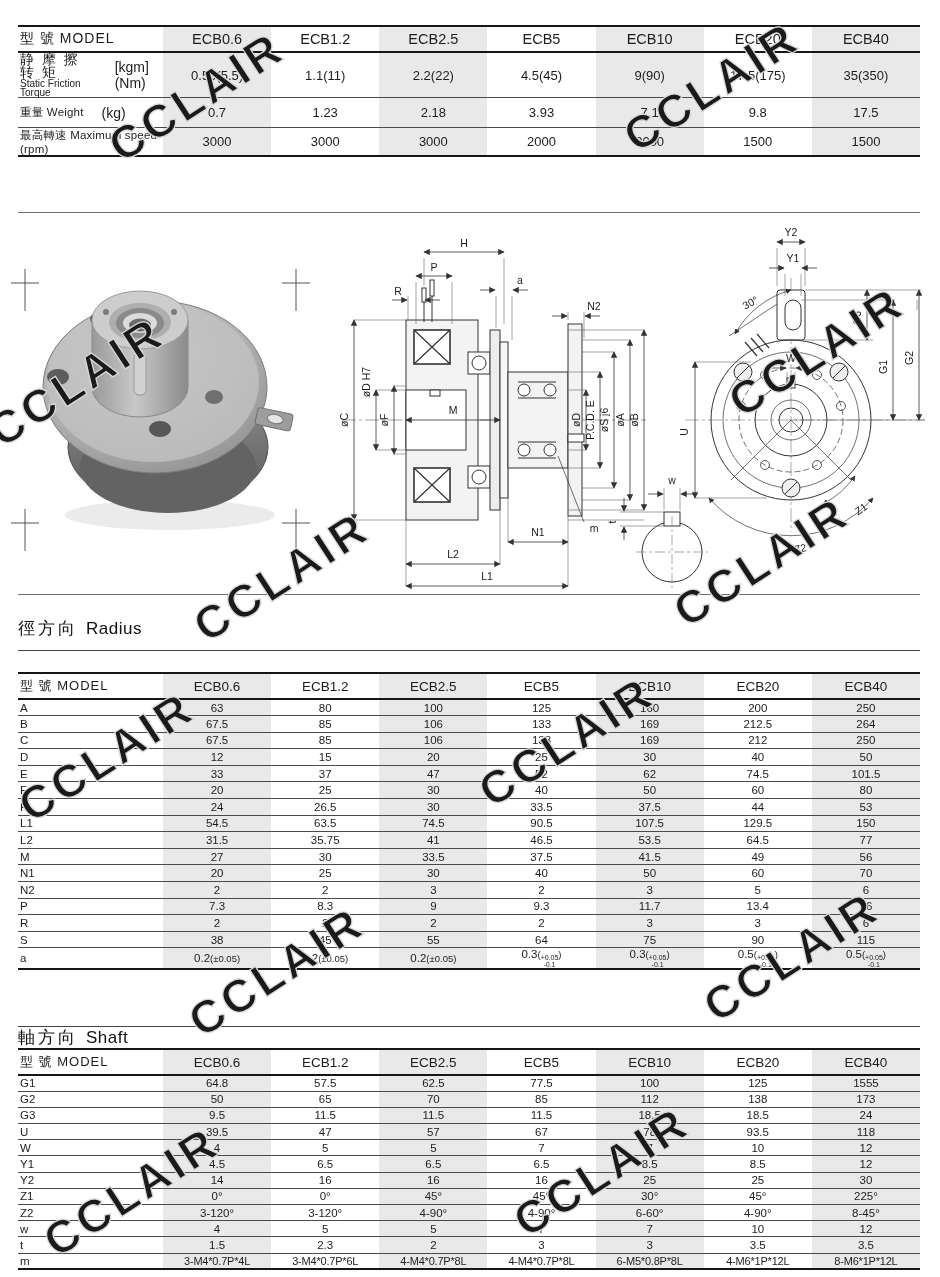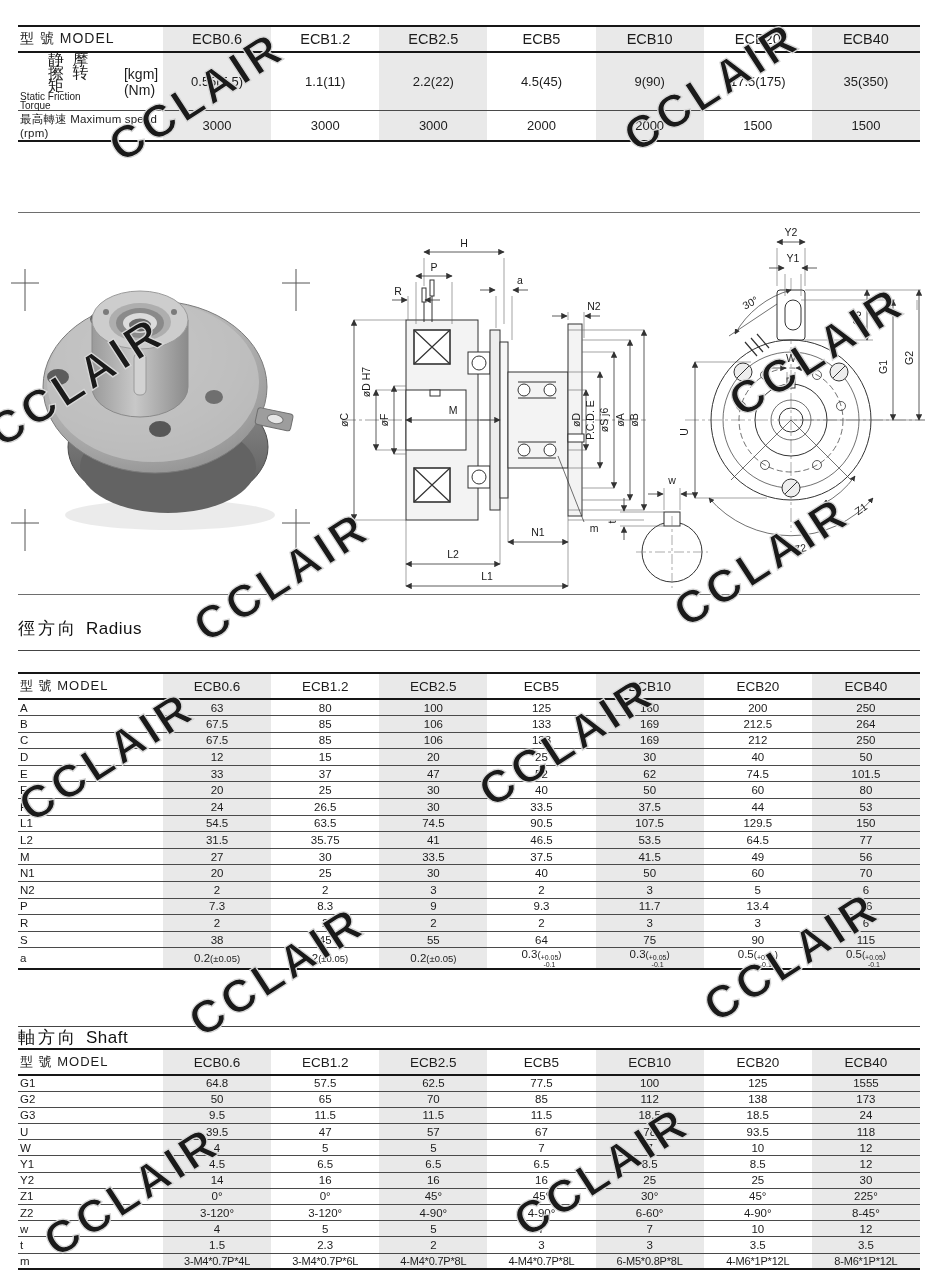--- a/index.html
+++ b/index.html
@@ -14,21 +14,21 @@
   .dim-table tbody tr:last-child{border-bottom:2px solid #161616;}
   .dim-table .shade{background:#e9e9e9;}
   .dim-table .lblcol{text-align:left;padding-left:2px;}
 
   .spec thead tr{height:26px;font-size:14.5px;}
   .spec thead .lblcol{font-size:14px;letter-spacing:1px;}
   .spec tbody tr{height:22px;font-size:13px;}
   .spec tbody tr:nth-child(1),.spec tbody tr:nth-child(2){height:30px;}
   .lblflex{display:flex;align-items:center;gap:8px;}
   .lines{display:flex;flex-direction:column;justify-content:center;}
-  .lines .l0{font-size:16px;letter-spacing:2px;line-height:13px;margin-left:28px;}
+  .lines .l0{font-size:14px;letter-spacing:2px;line-height:13px;}
   .lines .l1{font-size:10px;line-height:9px;color:#222;}
   .lines .lsingle{font-size:11.5px;letter-spacing:.2px;}
   .unit{font-size:14px;margin-left:10px;}
 
   .dims thead tr{height:26px;font-size:13.5px;}
   .dims thead .lblcol{font-size:13px;letter-spacing:1px;}
   .dims tbody tr{height:16.6px;font-size:11.5px;}
   .shaft tbody tr{height:16.2px;}
   .dims .lblcol{font-size:11.5px;}
   .dims td.small{font-size:11px;letter-spacing:-.2px;}
@@ -87,20 +87,37 @@
               <span class="unit">[kgm](Nm)</span>
             </div>
           </td>
           <td class="shade">0.55(5.5)</td>
           <td>1.1(11)</td>
           <td class="shade">2.2(22)</td>
           <td>4.5(45)</td>
           <td class="shade">9(90)</td>
           <td>17.5(175)</td>
           <td class="shade">35(350)</td>
+        </tr>
+        <tr>
+          <td class="lblcol">
+            <div class="lblflex">
+              <div class="lines">
+                <div class="lsingle">重量 Weight</div>
+              </div>
+              <span class="unit">(kg)</span>
+            </div>
+          </td>
+          <td class="shade">0.7</td>
+          <td>1.23</td>
+          <td class="shade">2.18</td>
+          <td>3.93</td>
+          <td class="shade">7.1</td>
+          <td>9.8</td>
+          <td class="shade">17.5</td>
         </tr>
         <tr>
           <td class="lblcol">
             <div class="lblflex">
               <div class="lines">
                 <div class="lsingle">最高轉速 Maximum speed (rpm)</div>
               </div>
             </div>
           </td>
           <td class="shade">3000</td>

